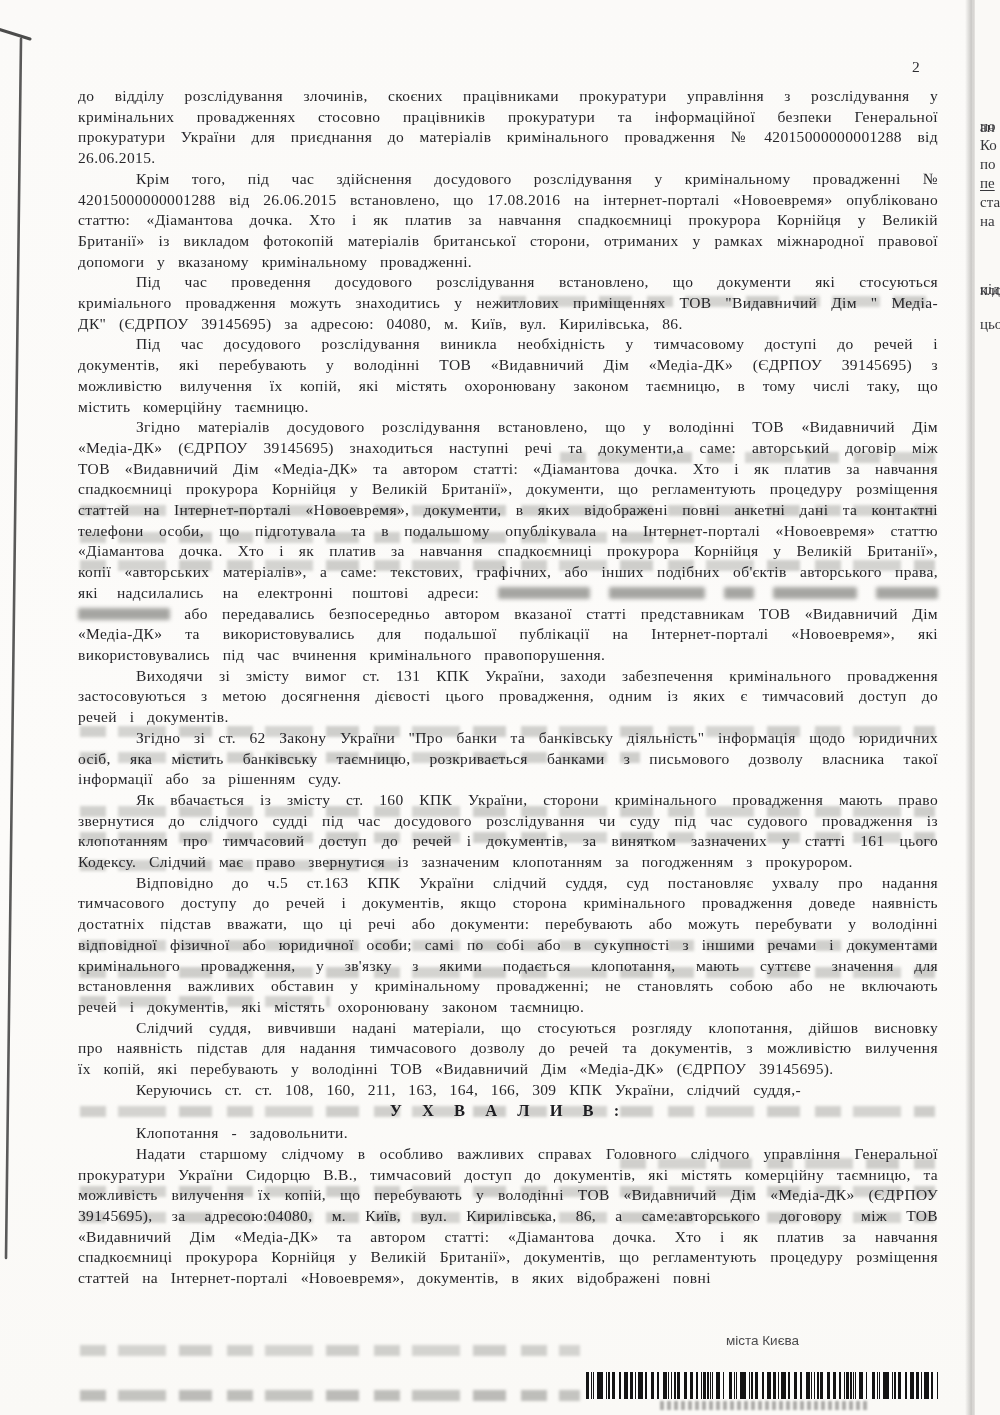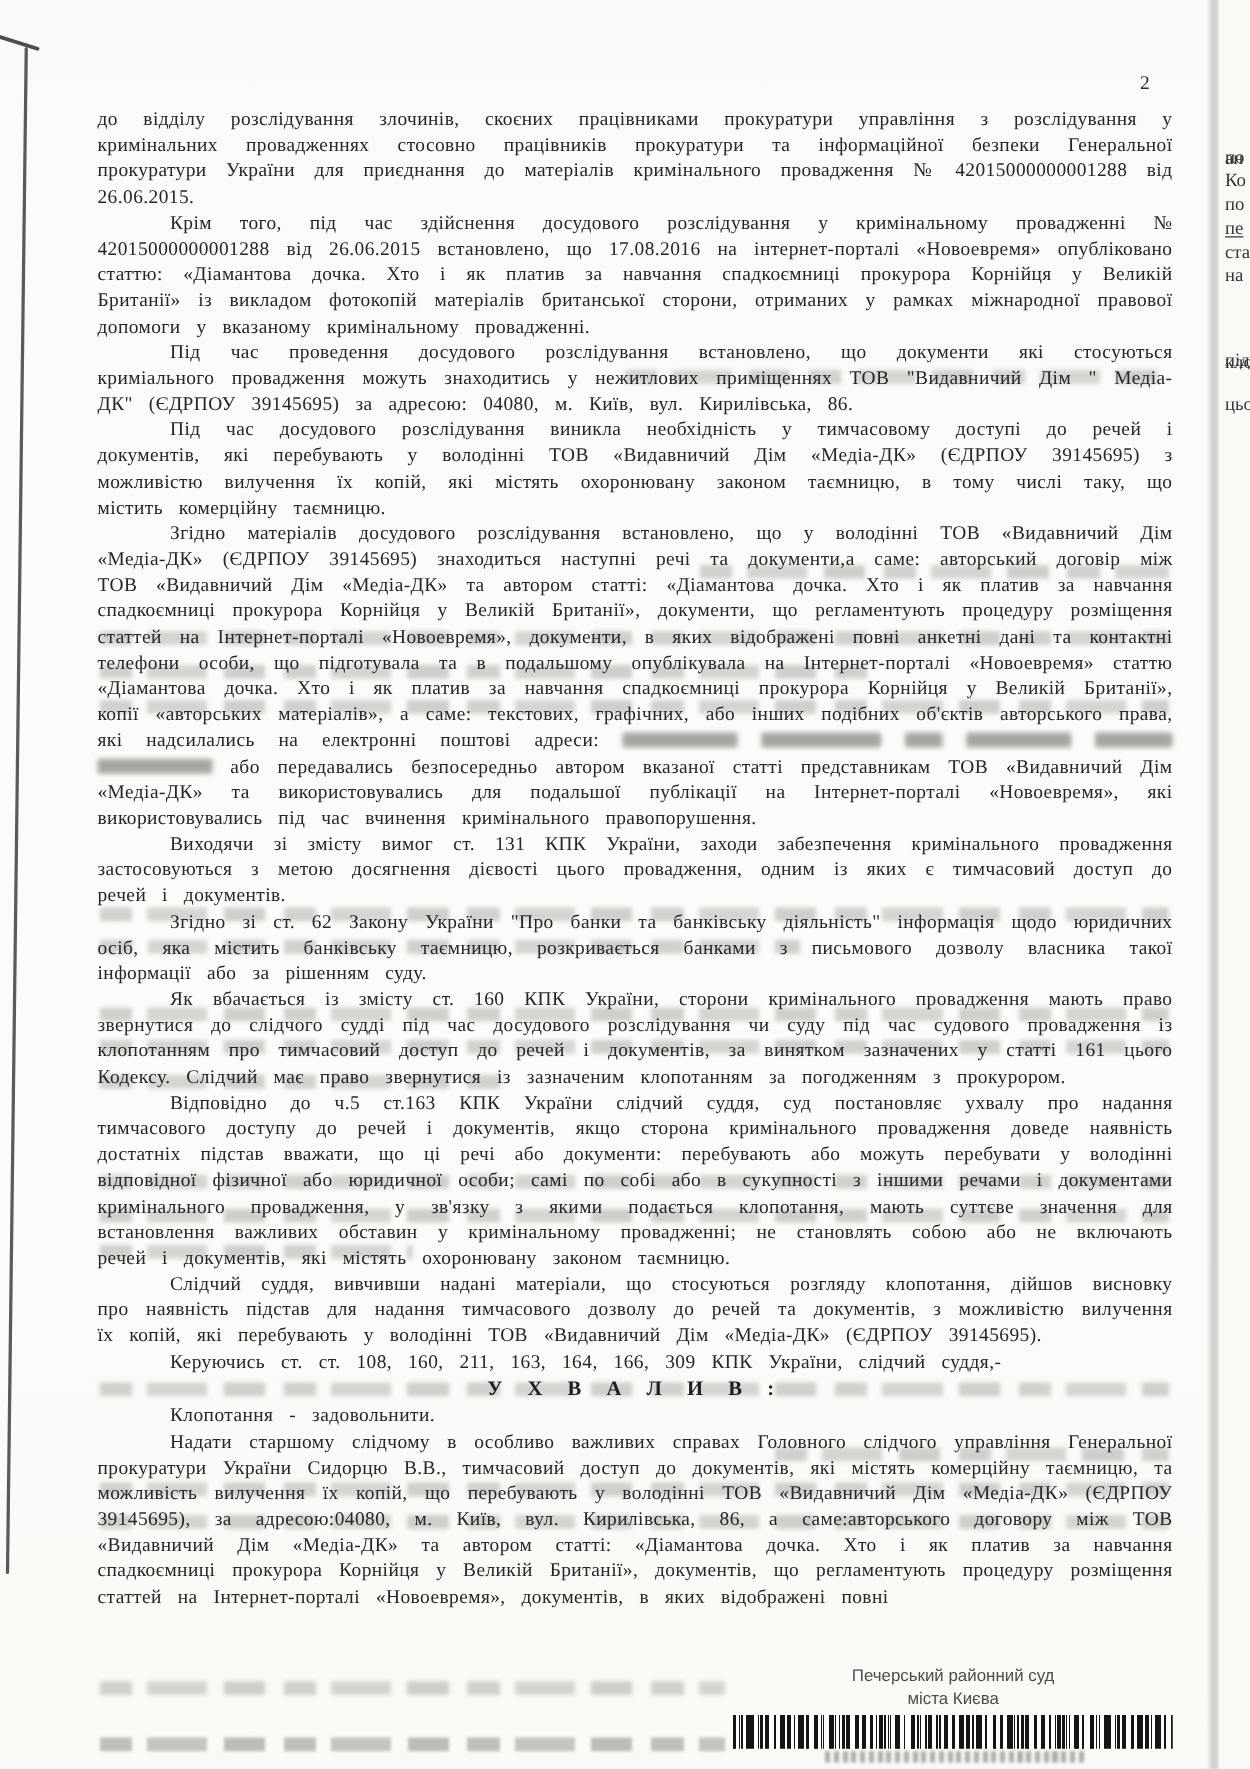--- a/index.html
+++ b/index.html
@@ -123,21 +123,20 @@
       <p class="para ind"><span>Як вбачається із змісту </span><span class="u">ст. 160 КПК України</span><span>, сторони кримінального провадження мають право звернутися до слідчого судді під час досудового розслідування чи суду під час судового провадження із клопотанням про тимчасовий доступ до речей і документів, за винятком зазначених у </span><span class="u">статті 161 цього Кодексу</span><span>. Слідчий має право звернутися із зазначеним клопотанням за погодженням з прокурором.</span></p>
       <p class="para ind"><span>Відповідно до ч.5 </span><span class="u">ст.163 КПК України</span><span> слідчий суддя, суд постановляє ухвалу про надання тимчасового доступу до речей і документів, якщо сторона кримінального провадження доведе наявність достатніх підстав вважати, що ці речі або документи: перебувають або можуть перебувати у володінні відповідної фізичної або юридичної особи; самі по собі або в сукупності з іншими речами і документами кримінального провадження, у зв'язку з якими подається клопотання, мають суттєве значення для встановлення важливих обставин у кримінальному провадженні; не становлять собою або не включають речей і документів, які містять охоронювану законом таємницю.</span></p>
       <p class="para ind"><span>Слідчий суддя, вивчивши надані матеріали, що стосуються розгляду клопотання, дійшов висновку про наявність підстав для надання тимчасового дозволу до речей та документів, з можливістю вилучення їх копій, які перебувають у володінні ТОВ «Видавничий Дім «Медіа-ДК» (ЄДРПОУ 39145695).</span></p>
       <p class="para ind"><span>Керуючись ст. ст. </span><span class="u">108</span><span>, </span><span class="u">160</span><span>, </span><span class="u">211</span><span>, </span><span class="u">163</span><span>, </span><span class="u">164</span><span>, </span><span class="u">166</span><span>, </span><span class="u">309 КПК України</span><span>, слідчий суддя,-</span></p>
       <div class="heading">У Х В А Л И В :</div>
       <p class="para ind"><span>Клопотання - задовольнити.</span></p>
       <p class="para ind"><span>Надати старшому слідчому в особливо важливих справах Головного слідчого управління Генеральної прокуратури України  Сидорцю В.В., тимчасовий доступ до документів, які містять комерційну таємницю, та можливість вилучення їх  копій, що перебувають у володінні ТОВ «Видавничий Дім «Медіа-ДК» (ЄДРПОУ 39145695), за адресою:04080, м. Київ, вул. Кирилівська, 86, а саме:авторського договору між ТОВ «Видавничий Дім «Медіа-ДК» та автором статті: «Діамантова дочка. Хто і як платив за навчання спадкоємниці прокурора Корнійця у Великій Британії», документів, що регламентують процедуру розміщення статтей на Інтернет-порталі «Новоевремя», документів, в яких відображені повні</span></p>
     </div>
 
   <div class="stamp">
-    <div>Печерський районний суд</div>
     <div>міста Києва</div>
   </div>
 
   <div class="barcode"></div>
   <div class="barcode-digits"></div>
 
 </div>
 
 <div class="seam"></div>
 

